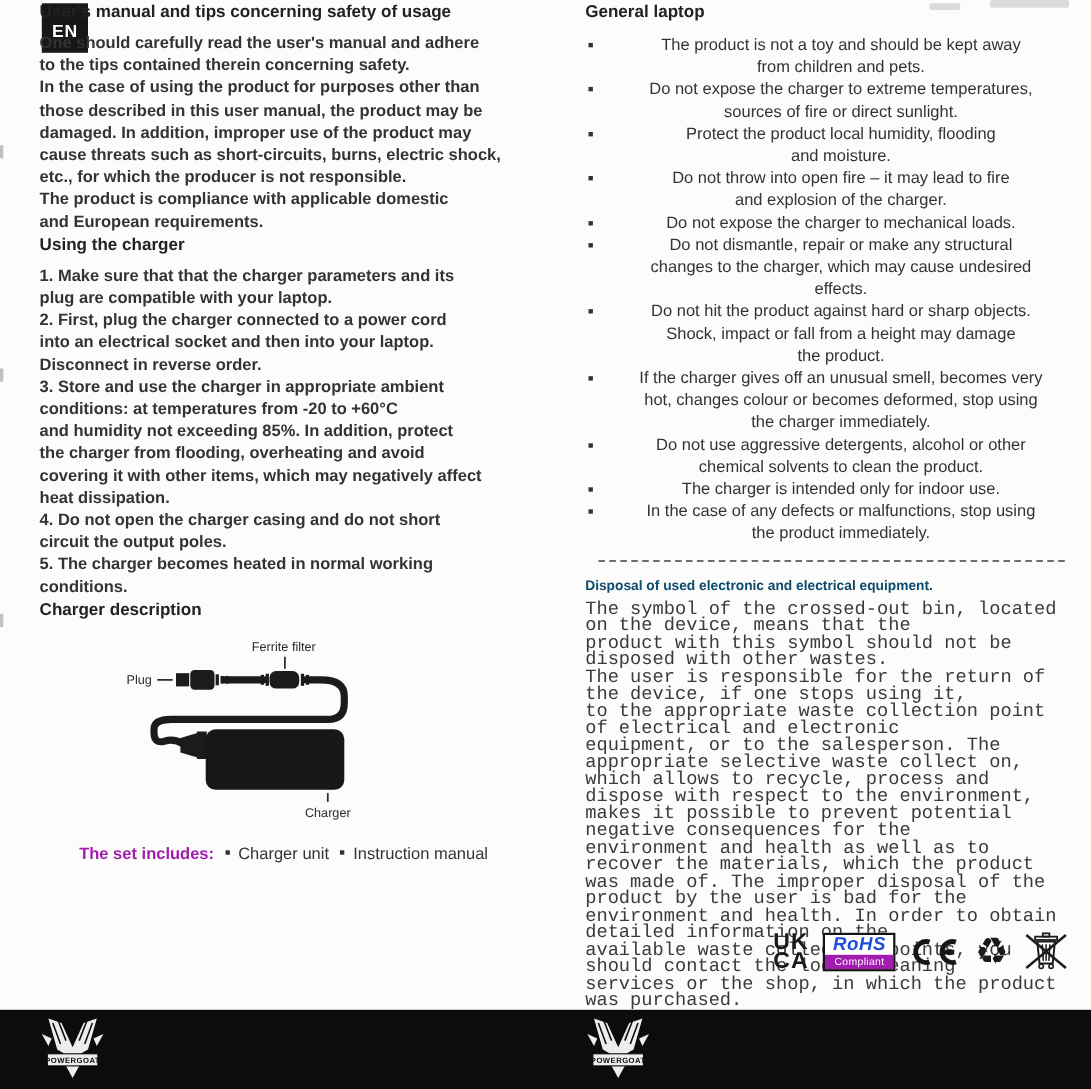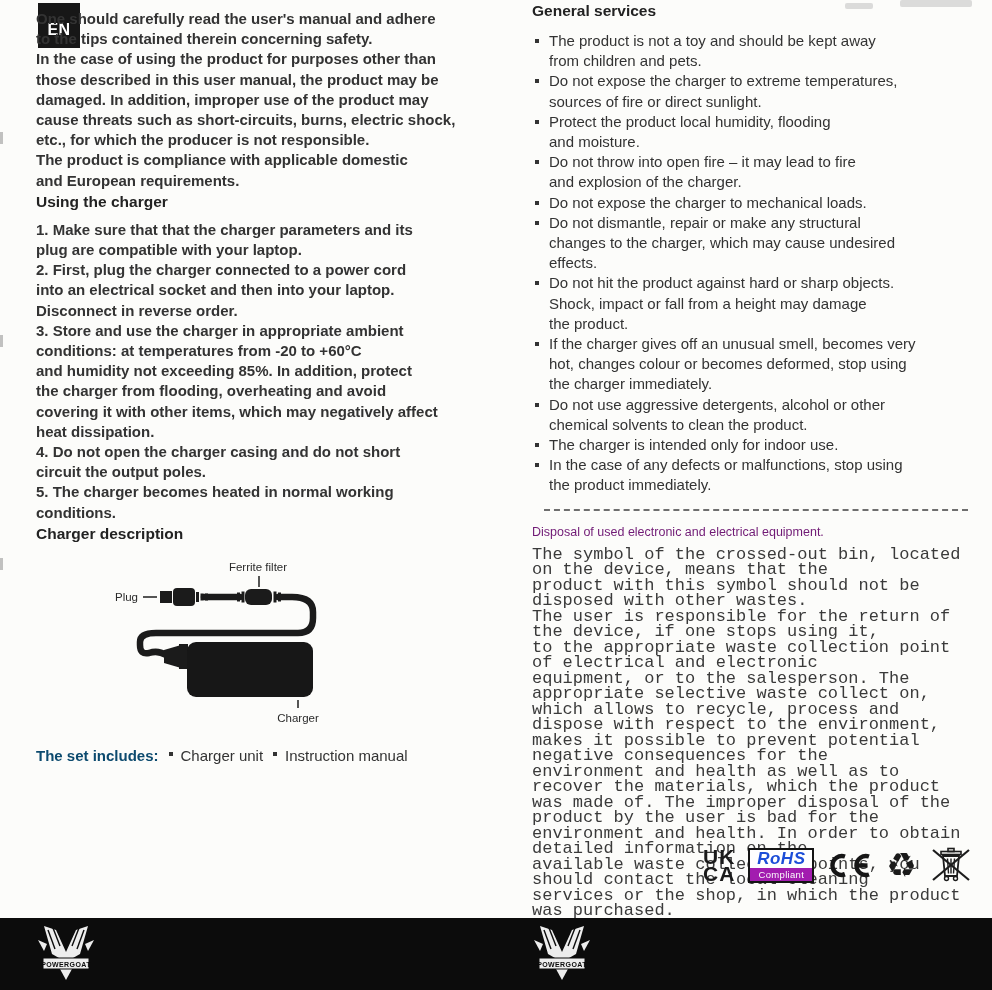--- a/index.html
+++ b/index.html
@@ -34,37 +34,37 @@
   .h2-using{margin-top:15px;}
   .p-usage{margin-top:8px;}
   .h3-desc{margin-top:13px;}
 
   
   .diagram{margin-top:6px;display:block;}
   .diagram text{font-family:"Liberation Sans",sans-serif;font-size:11.5px;fill:#2b2b2b;}
 
   
   .set-line{margin-top:19px;display:flex;align-items:baseline;font-size:15px;color:#333;}
-  .set-label{font-weight:bold;color:#0c4a6e;}
+  .set-label{font-weight:bold;color:#a21caf;margin-left:36px;}
   .sq{display:inline-block;width:4px;height:4px;background:#333;flex:none;}
   .set-line .sq{margin:0 8px 2px 10px;align-self:center;}
 
   
   .h-general{margin-top:38px;}
   ul.remarks{list-style:none;margin:10px 0 0 0;padding:0;}
   ul.remarks li{
-    position:relative;padding-left:17px;font-size:15px;line-height:20.2px;color:#333;
+    position:relative;padding-left:17px;font-size:15px;line-height:20.2px;color:#333;text-align:center;
   }
   ul.remarks li .sq{position:absolute;left:3px;top:8px;}
   ul.remarks li .bt{white-space:pre-line;}
 
   .dashed-divider{
     margin-top:13px;border:0;border-top:2px dashed #6e6e6e;height:0;width:424px;
   }
-  .h-disposal{font-size:12.5px;font-weight:normal;color:#701a75;margin:13px 0 0 0;line-height:16px;}
+  .h-disposal{font-size:12.5px;font-weight:bold;color:#0c4a6e;margin:13px 0 0 0;line-height:16px;}
   .p-disposal{font-size:17px;line-height:15.5px;margin:7px 0 0 0;white-space:pre-line;color:#3a3a3a;font-family:Liberation Mono, monospace;}
 
   
   .marks{position:absolute;left:703px;top:845px;display:flex;align-items:center;gap:13px;}
   .ukca{font-weight:bold;font-size:21px;line-height:17px;color:#1a1a1a;letter-spacing:1px;text-align:center;}
   .rohs{
     border:2.5px solid #141414;width:62px;background:#fff;text-align:center;
   }
   .rohs-top{font-weight:bold;font-size:17px;line-height:18px;color:#1d4ed8;letter-spacing:.5px;font-style:italic;}
   .rohs-bottom{background:#a21caf;color:#fbfbfb;font-size:9.5px;line-height:13px;letter-spacing:.3px;}
@@ -96,20 +96,21 @@
   <div class="edge-tick et-1"></div>
   <div class="edge-tick et-2"></div>
   <div class="edge-tick et-3"></div>
 
   <div class="en-badge">
     <span>EN</span>
   </div>
 
   <div class="col-left">
 
+    <h2 class="sect h1-left">User's manual and tips concerning safety of usage</h2>
 
     <p class="body-text p-intro">One should carefully read the user's manual and adhere
 to the tips contained therein concerning safety.
 In the case of using the product for purposes other than
 those described in this user manual, the product may be
 damaged. In addition, improper use of the product may
 cause threats such as short-circuits, burns, electric shock,
 etc., for which the producer is not responsible.
 The product is compliance with applicable domestic
 and European requirements.</p>
@@ -173,21 +174,21 @@
       <span class="set-label">The set includes:</span>
       <span class="sq"></span>
       <span>Charger unit</span>
       <span class="sq"></span>
       <span>Instruction manual</span>
     </div>
   </div>
 
   <div class="col-right">
 
-    <h2 class="sect h-general">General services</h2>
+    <h2 class="sect h-general">General laptop</h2>
 
     <ul class="remarks">
       <li><span class="sq"></span><span class="bt">The product is not a toy and should be kept away
 from children and pets.</span></li>
       <li><span class="sq"></span><span class="bt">Do not expose the charger to extreme temperatures,
 sources of fire or direct sunlight.</span></li>
       <li><span class="sq"></span><span class="bt">Protect the product local humidity, flooding
 and moisture.</span></li>
       <li><span class="sq"></span><span class="bt">Do not throw into open fire – it may lead to fire
 and explosion of the charger.</span></li>

